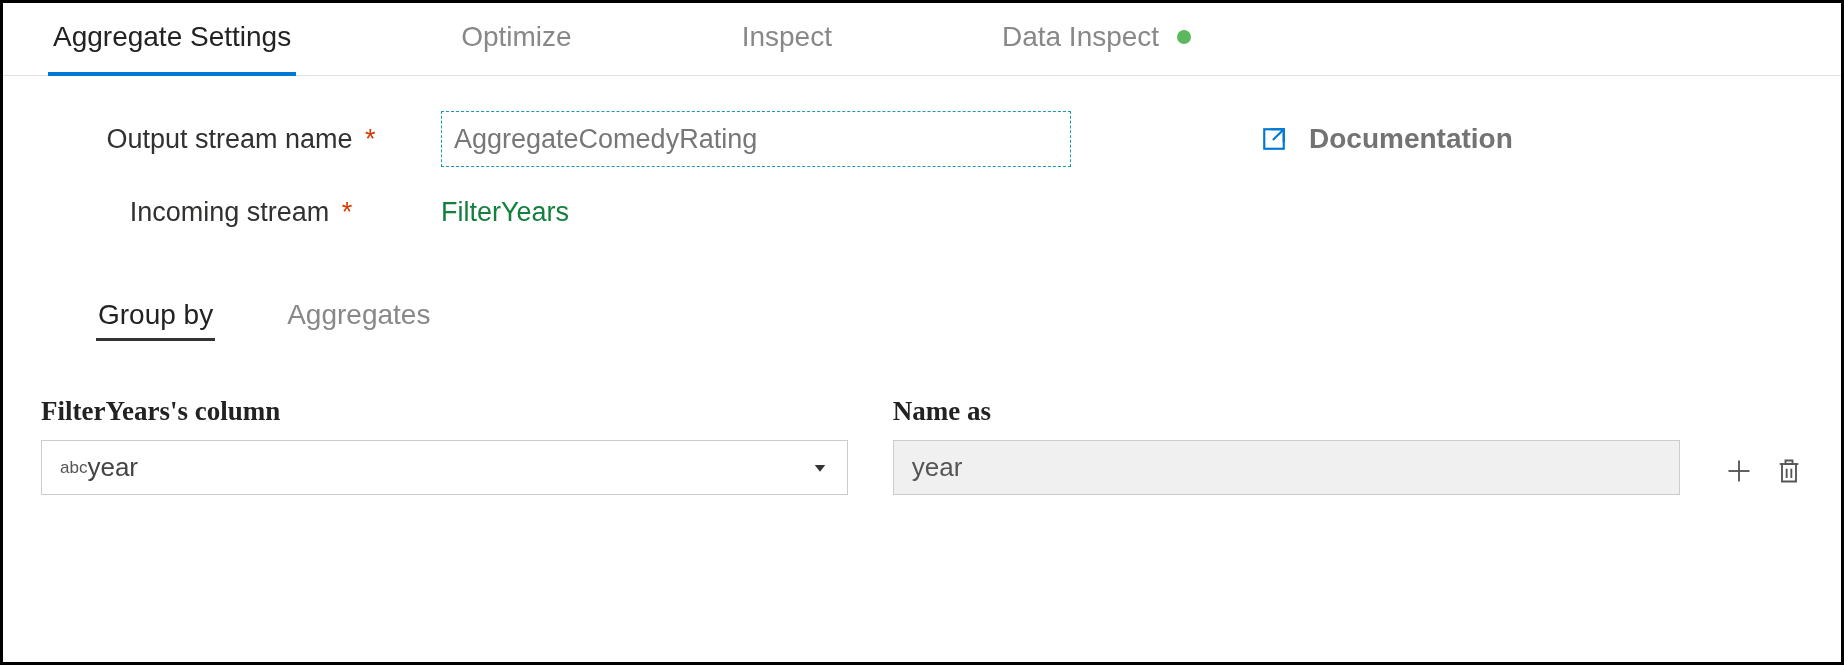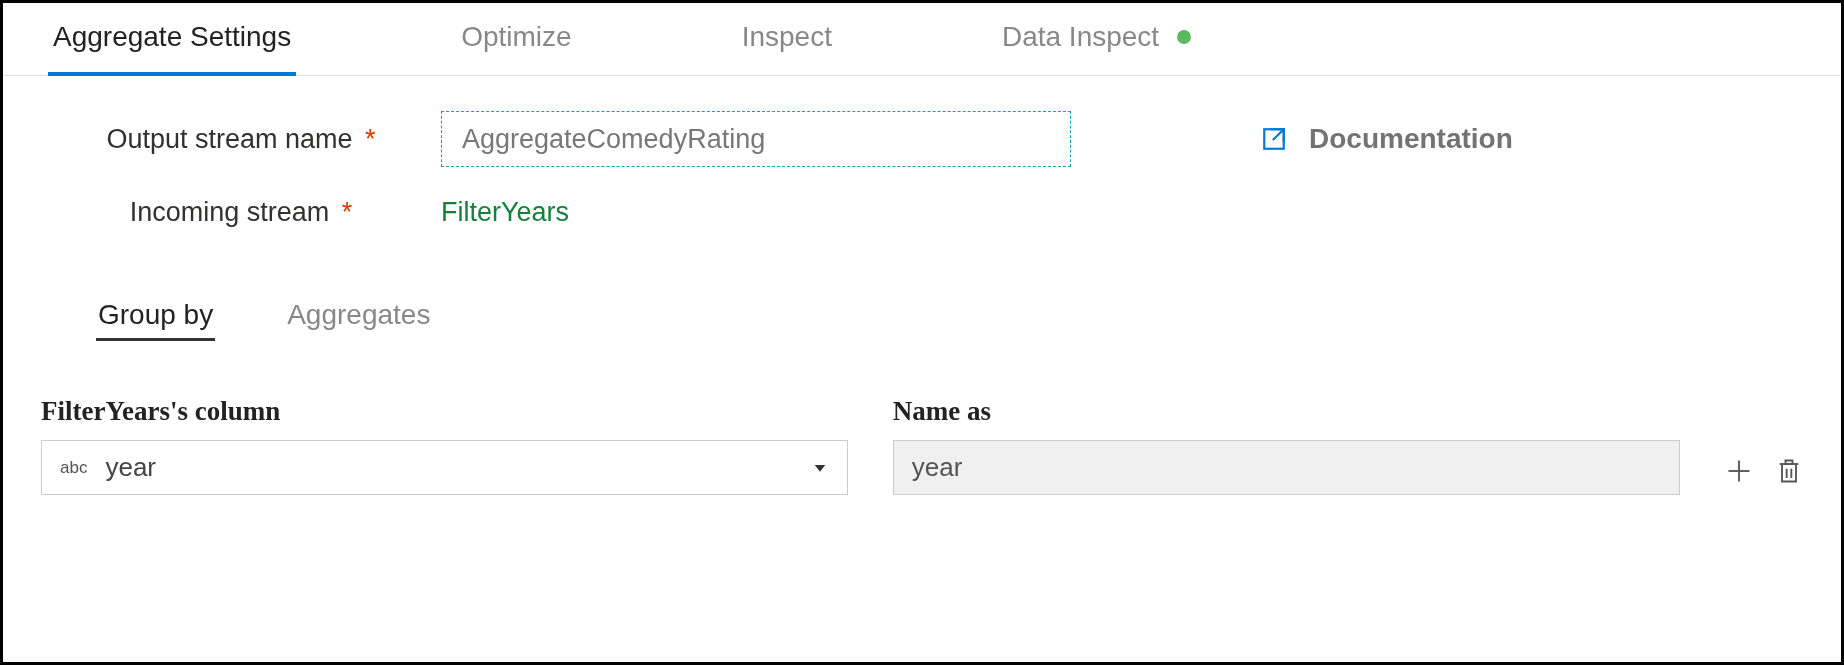--- a/index.html
+++ b/index.html
@@ -64,21 +64,21 @@
     .asterisk {
       color: #d83b01;
       margin-left: 5px;
     }
     .text-input {
       width: 630px;
       height: 56px;
       border: 1.5px dashed #1a9cb0;
       background: #fff;
       font-size: 27px;
-      padding: 0 20px;
+      padding: 0 12px;
       color: #777;
       outline: none;
     }
     .doc-link {
       display: flex;
       align-items: center;
       margin-left: 190px;
       font-size: 28px;
       font-weight: 600;
       color: #737373;
@@ -144,21 +144,20 @@
       align-items: center;
       padding: 0 18px;
       font-size: 26px;
       color: #444;
       background: #fff;
       cursor: pointer;
     }
     .abc-icon {
       font-size: 17px;
       color: #555;
-      margin-right: 18px;
       font-weight: 400;
     }
     .select-caret {
       margin-left: auto;
     }
     .nameas-input {
       width: 100%;
       height: 55px;
       border: 1px solid #ccc;
       background: #f0f0f0;

